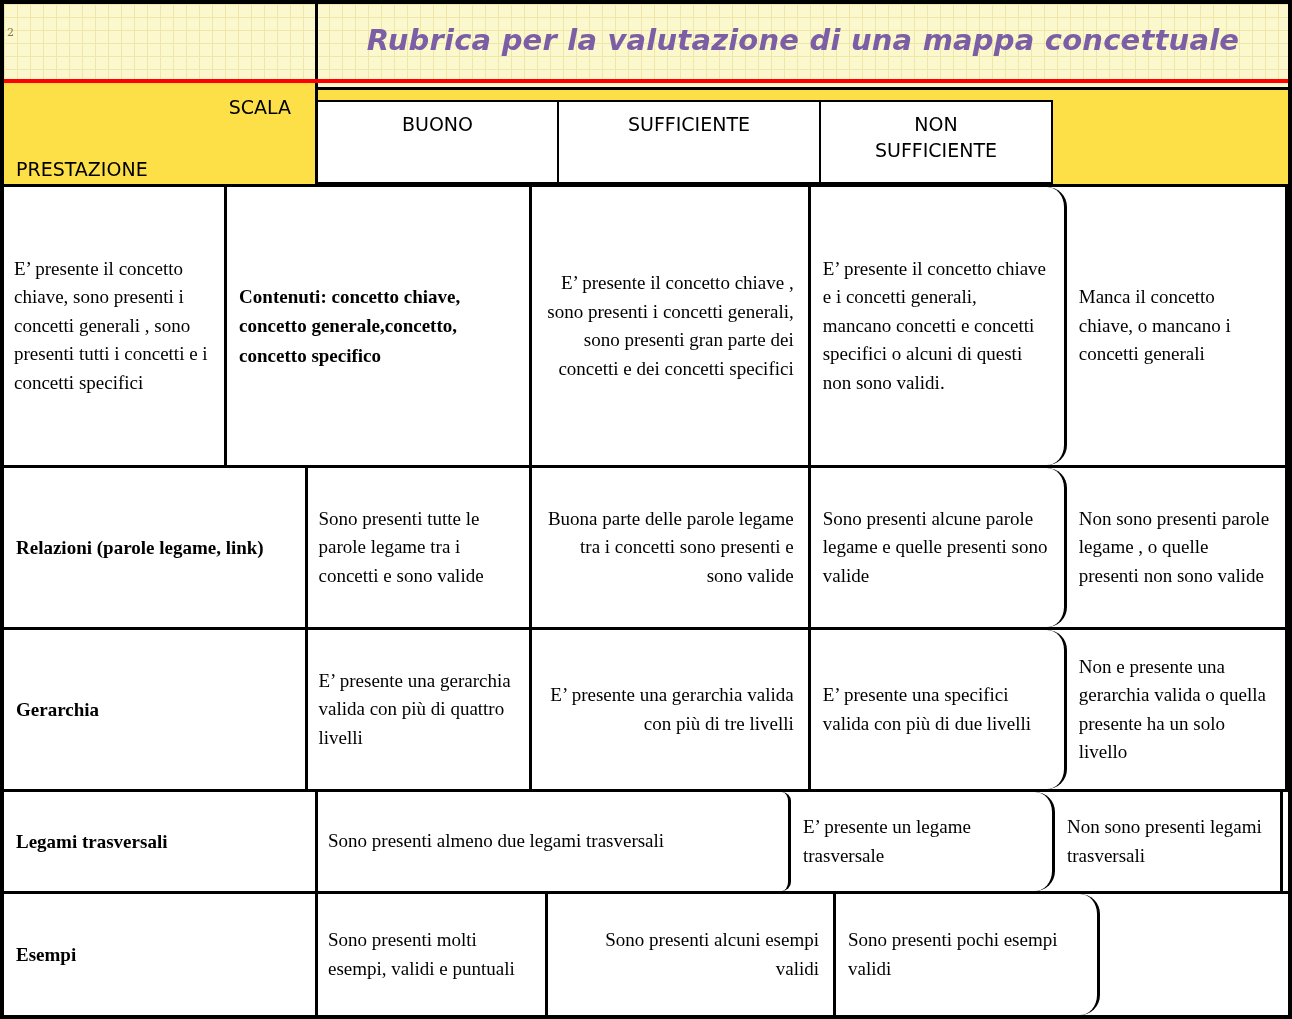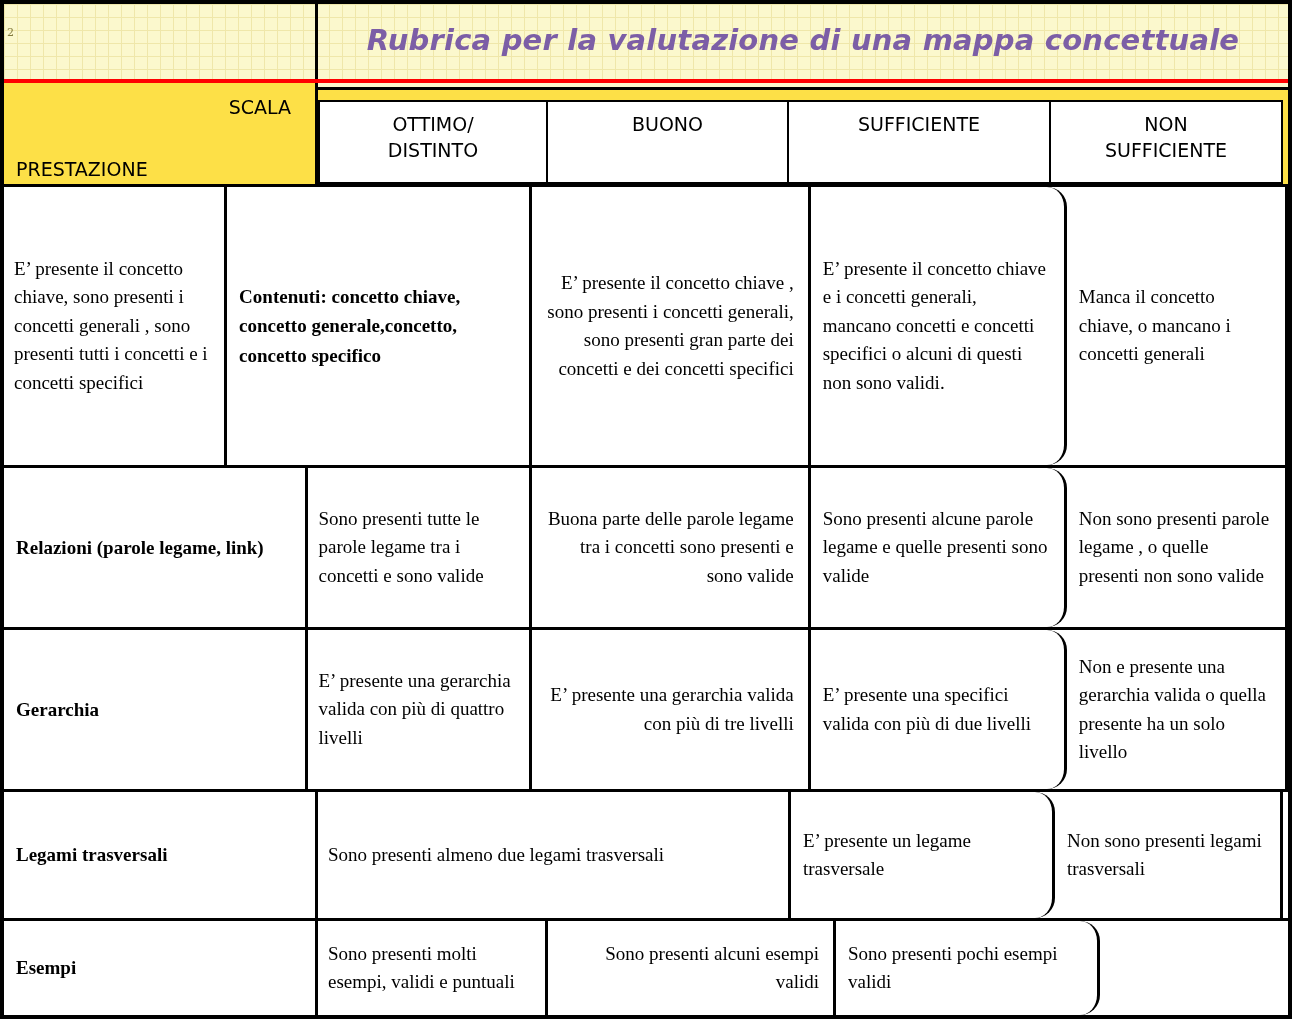--- a/index.html
+++ b/index.html
@@ -74,39 +74,39 @@
   .b2 { width:243px; margin-left:-2px; }
   .b3 { width:264px; margin-left:-2px; }
   .b4 { width:234px; margin-left:-2px; }
 
   
   .body { flex:1; display:flex; flex-direction:column; }
   .row { display:flex; border-top:3px solid #000; background:#fff; }
   .r1 { height:281px; }
   .r2 { height:162px; }
   .r3 { height:162px; }
-  .r4 { height:129px; }
+  .r4 { height:102px; }
   .r5 { flex:1; }
   .cell {
     border-right:3px solid #000;
     display:flex; align-items:center;
     font-size:19px; line-height:1.5;
     padding:6px 14px 6px 10px;
   }
   .crit {
     width:314px;
     font-weight:700;
     font-size:19px; line-height:1.55;
     padding:6px 18px 6px 12px;
   }
   .c1 { width:230px; }
   .c2 { width:288px;text-align:right; }
   .c3 { width:264px; padding-left:12px;border-radius:20px; }
   .c4 { width:228px; padding-left:12px; }
-  .cspan2 { width:473px; }
+  .cspan2 { width:473px;border-radius:9px; }
 </style>
 </head>
 <body>
 
 <div class="page">
 
   <div class="title-band">
     <div class="tb-left">
       <span class="corner-mark">2</span>
     </div>
@@ -117,22 +117,20 @@
 
   <div class="scale-row">
     <div class="scale-left">
       <span class="scala">SCALA</span>
       <span class="prestazione">PRESTAZIONE</span>
     </div>
     <div class="scale-right">
       <div class="strip-yellow"></div>
       <div class="strip-black"></div>
       <div class="boxes">
-        <div class="hbox b1">OTTIMO/
-DISTINTO</div>
         <div class="hbox b2">BUONO</div>
         <div class="hbox b3">SUFFICIENTE</div>
         <div class="hbox b4">NON
 SUFFICIENTE</div>
       </div>
     </div>
   </div>
 
   <div class="body">
 

